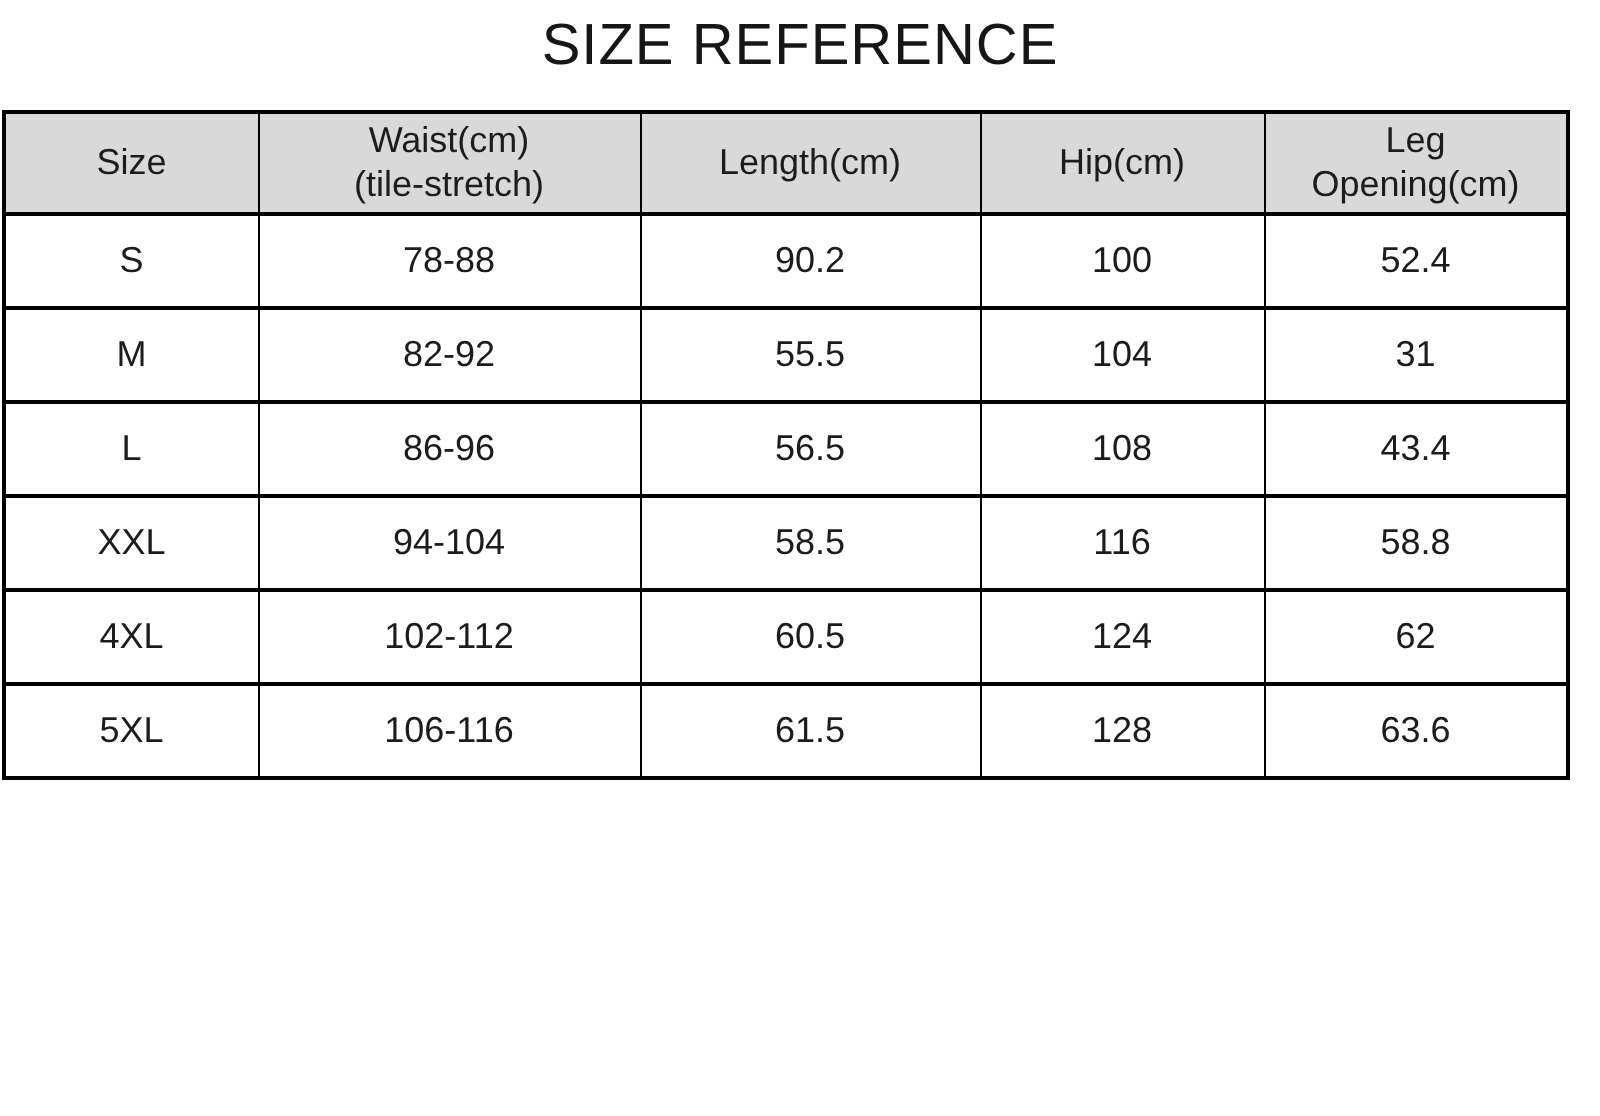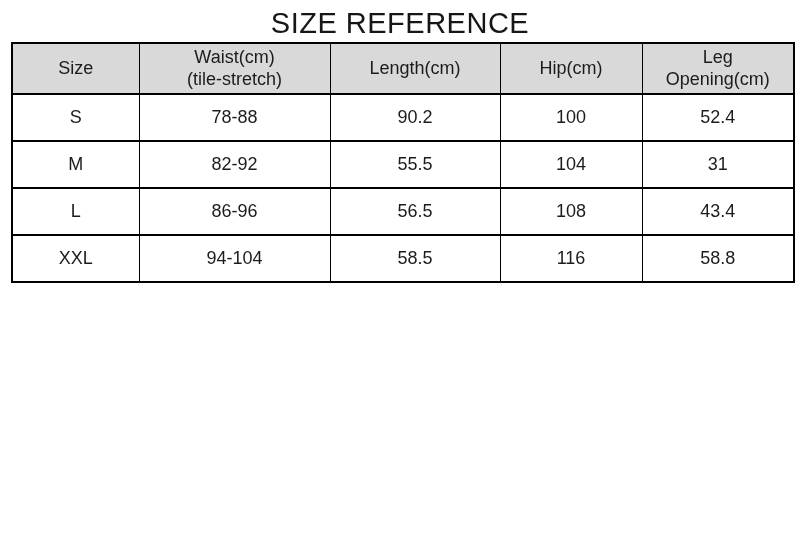--- a/index.html
+++ b/index.html
@@ -3,26 +3,26 @@
 <meta charset="utf-8">
 <style>
   html,body{margin:0;padding:0;}
   body{
     width:800px;height:558px;background:#ffffff;
     font-family:"Liberation Sans", sans-serif;color:#1c1c1c;
     overflow:hidden;
   }
   .page{width:800px;height:558px;}
   .title{
-    margin:5px 0 1px 0;
+    margin:5px 0 14px 0;
     font-size:29px;font-weight:400;letter-spacing:0.5px;
     text-align:center;line-height:36px;color:#161616;
   }
   table.size-table{
-    margin-left:11px;
+    margin-left:1px;
     border-collapse:collapse;
     table-layout:fixed;
     border:2px solid #000;
   }
   .size-table th,.size-table td{
     border:2px solid #000;
     border-left-width:1px;border-right-width:1px;
     text-align:center;vertical-align:middle;
     font-weight:400;padding:0 2px;
     font-size:18px;line-height:1.22;
@@ -85,15 +85,29 @@
         <td>108</td>
         <td>43.4</td>
       </tr>
       <tr>
         <td>XXL</td>
         <td>94-104</td>
         <td>58.5</td>
         <td>116</td>
         <td>58.8</td>
       </tr>
+      <tr>
+        <td>4XL</td>
+        <td>102-112</td>
+        <td>60.5</td>
+        <td>124</td>
+        <td>62</td>
+      </tr>
+      <tr>
+        <td>5XL</td>
+        <td>106-116</td>
+        <td>61.5</td>
+        <td>128</td>
+        <td>63.6</td>
+      </tr>
     </tbody>
   </table>
 </div>
 
 </body></html>

